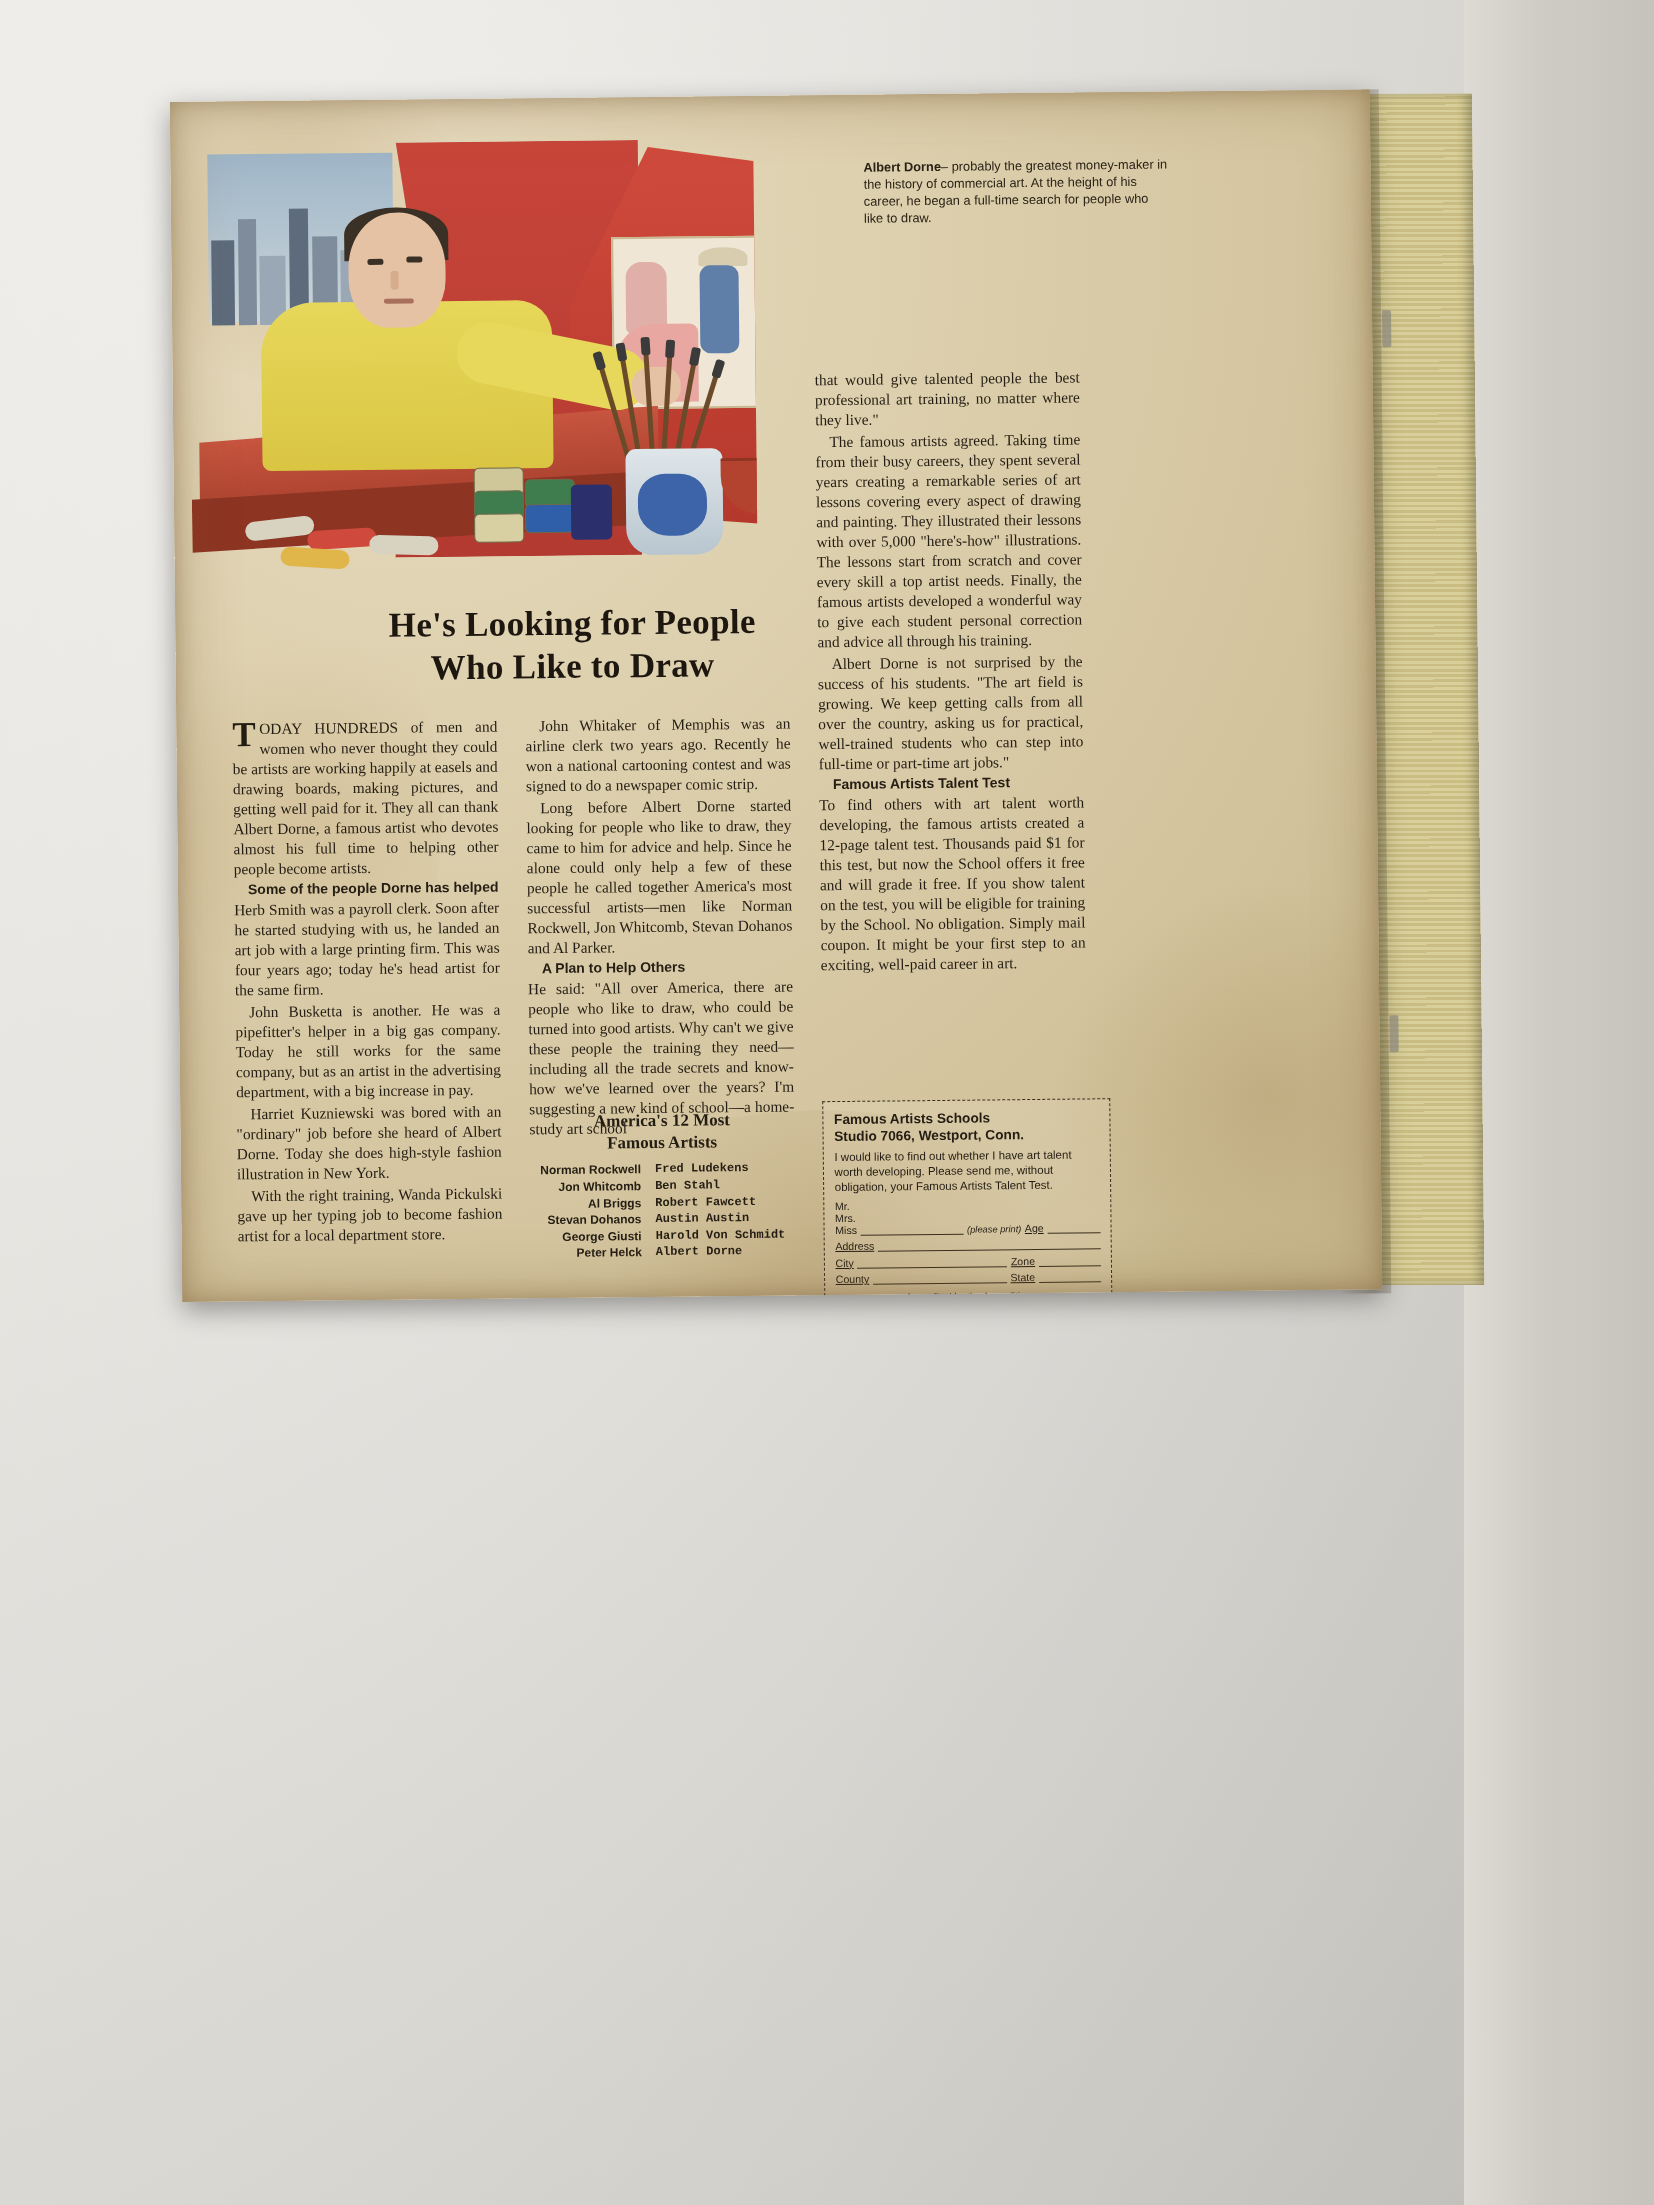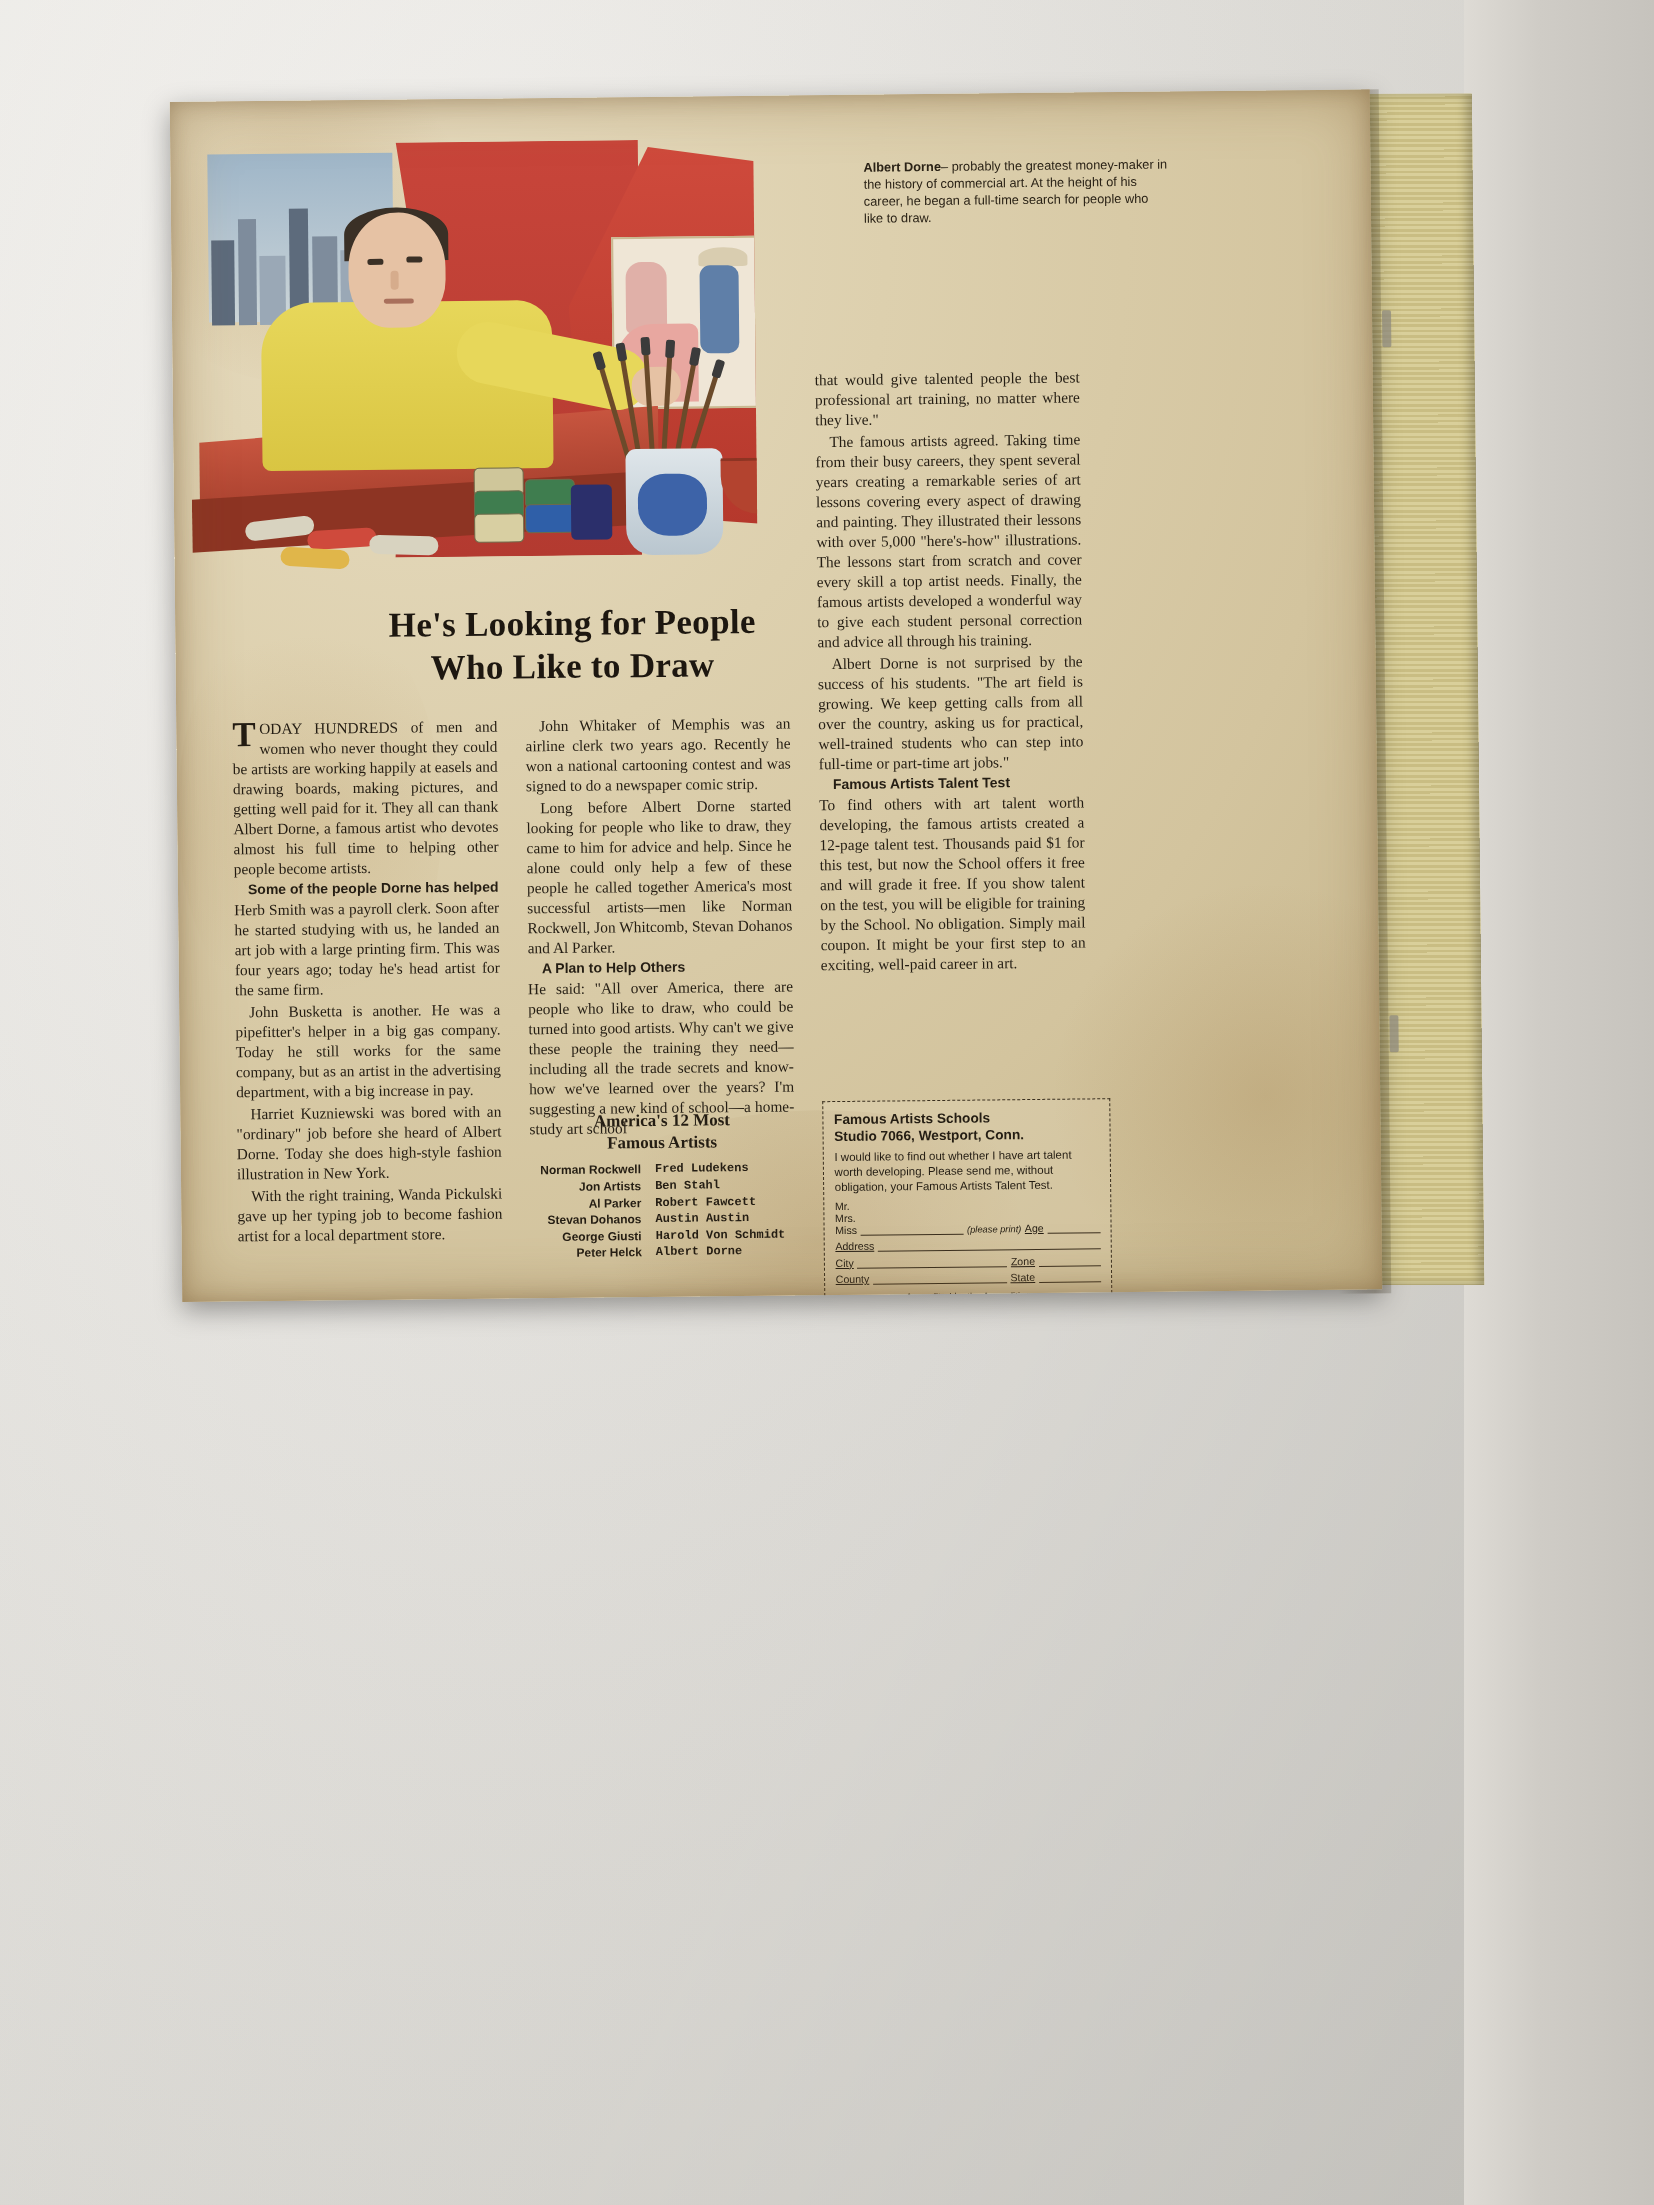--- a/index.html
+++ b/index.html
@@ -349,25 +349,25 @@
     <div id="artists">
       <div class="a-title">America's 12 Most</div>
       <div class="a-title">Famous Artists</div>
       <table>
         <tbody>
           <tr>
             <td class="r">Norman Rockwell</td>
             <td class="l">Fred Ludekens</td>
           </tr>
           <tr>
-            <td class="r">Jon Artists</td>
+            <td class="r">Jon Whitcomb</td>
             <td class="l">Ben Stahl</td>
           </tr>
           <tr>
-            <td class="r">Al Parker</td>
+            <td class="r">Al Briggs</td>
             <td class="l">Robert Fawcett</td>
           </tr>
           <tr>
             <td class="r">Stevan Dohanos</td>
             <td class="l">Austin Austin</td>
           </tr>
           <tr>
             <td class="r">George Giusti</td>
             <td class="l">Harold Von Schmidt</td>
           </tr>

